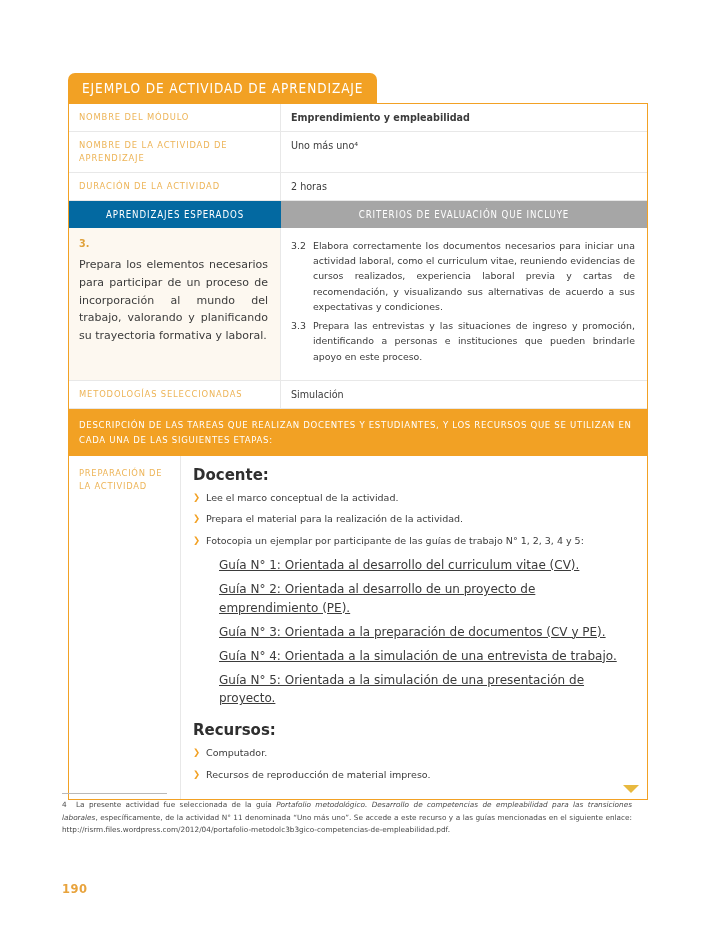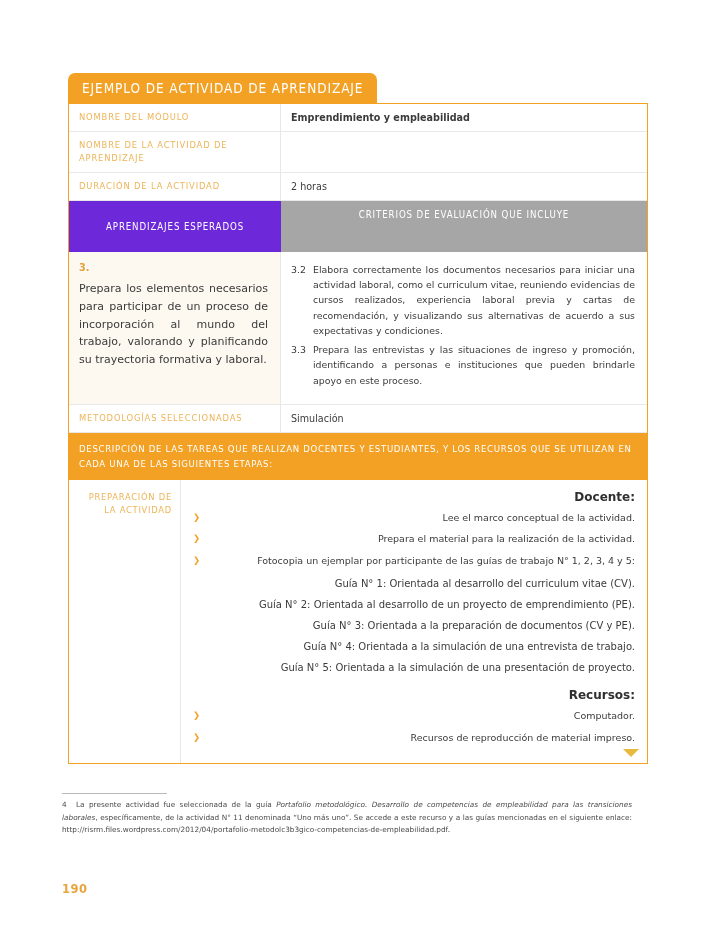--- a/index.html
+++ b/index.html
@@ -80,26 +80,26 @@
   .cell-value.bold { font-weight: bold; }
 
   
   .band {
     display: flex;
     width: 100%;
   }
   .band-left {
     width: 212px;
     flex: 0 0 212px;
-    background: #6d28d9;
+    background: #0369a1;
     color: #ffffff;
     text-align: center;
     font-size: 9.6px;
     letter-spacing: 0.9px;
-    padding: 20px 4px;
+    padding: 8px 4px;
     box-sizing: border-box;
     font-family: "DejaVu Sans Condensed", "Liberation Sans Narrow", "Liberation Sans", sans-serif;
   }
   .band-right {
     flex: 1 1 auto;
     background: #a6a6a6;
     color: #ffffff;
     text-align: center;
     font-size: 9.6px;
     letter-spacing: 0.9px;
@@ -166,42 +166,41 @@
     line-height: 1.55;
     font-family: "DejaVu Sans Condensed", "Liberation Sans Narrow", "Liberation Sans", sans-serif;
     border-top: 1.1px solid #f2a124;
   }
 
   
   .prep-row {
     display: flex;
     width: 100%;
     min-height: 200px;
-    text-align: right;
   }
   .prep-label {
     width: 112px;
     flex: 0 0 112px;
     box-sizing: border-box;
     padding: 10px 8px 10px 10px;
     font-size: 9.3px;
     letter-spacing: 0.75px;
     color: #edb457;
     line-height: 1.45;
     border-right: 1.1px solid #e8e8e8;
     font-family: "DejaVu Sans Condensed", "Liberation Sans Narrow", "Liberation Sans", sans-serif;
   }
   .prep-body {
     flex: 1 1 auto;
     box-sizing: border-box;
     padding: 10px 12px 10px 12px;
     position: relative;
   }
   .sub-head {
-    font-size: 12px;
+    font-size: 15px;
     font-weight: bold;
     color: #2f2f2f;
     margin: 0 0 7px 0;
   }
   .sub-head.second { margin-top: 13px; }
 
   ul.bullets {
     list-style: none;
     margin: 0;
     padding: 0;
@@ -220,25 +219,26 @@
     top: 0px;
     color: #f2a124;
     font-size: 8.5px;
   }
   .guides {
     margin: 2px 0 0 0;
     padding: 0;
     list-style: none;
   }
   .guides li {
-    font-size: 10px;
+    font-size: 12px;
     line-height: 1.55;
     margin-bottom: 5.5px;
     padding-left: 26px;
     color: #3b3b3b;
+    text-decoration: underline;
   }
   .tri {
     position: absolute;
     right: 8px;
     bottom: 6px;
     width: 0;
     height: 0;
     border-left: 8px solid transparent;
     border-right: 8px solid transparent;
     border-top: 8px solid #e8b93f;
@@ -303,20 +303,21 @@
   <div class="title-tab">EJEMPLO DE ACTIVIDAD DE APRENDIZAJE</div>
 
   <div class="tbl">
 
     <div class="row sep">
       <div class="cell-label">NOMBRE DEL MÓDULO</div>
       <div class="cell-value bold">Emprendimiento y empleabilidad</div>
     </div>
     <div class="row sep">
       <div class="cell-label">NOMBRE DE LA ACTIVIDAD DE APRENDIZAJE</div>
+      <div class="cell-value">Uno más uno⁴</div>
     </div>
     <div class="row sep">
       <div class="cell-label">DURACIÓN DE LA ACTIVIDAD</div>
       <div class="cell-value">2 horas</div>
     </div>
 
     <div class="band">
       <div class="band-left">APRENDIZAJES ESPERADOS</div>
       <div class="band-right">CRITERIOS DE EVALUACIÓN QUE INCLUYE</div>
     </div>

